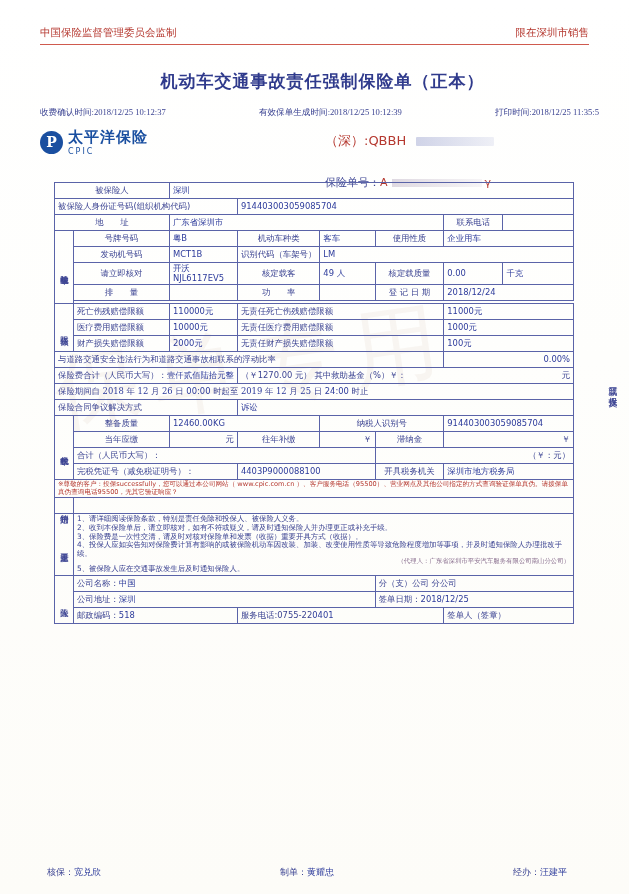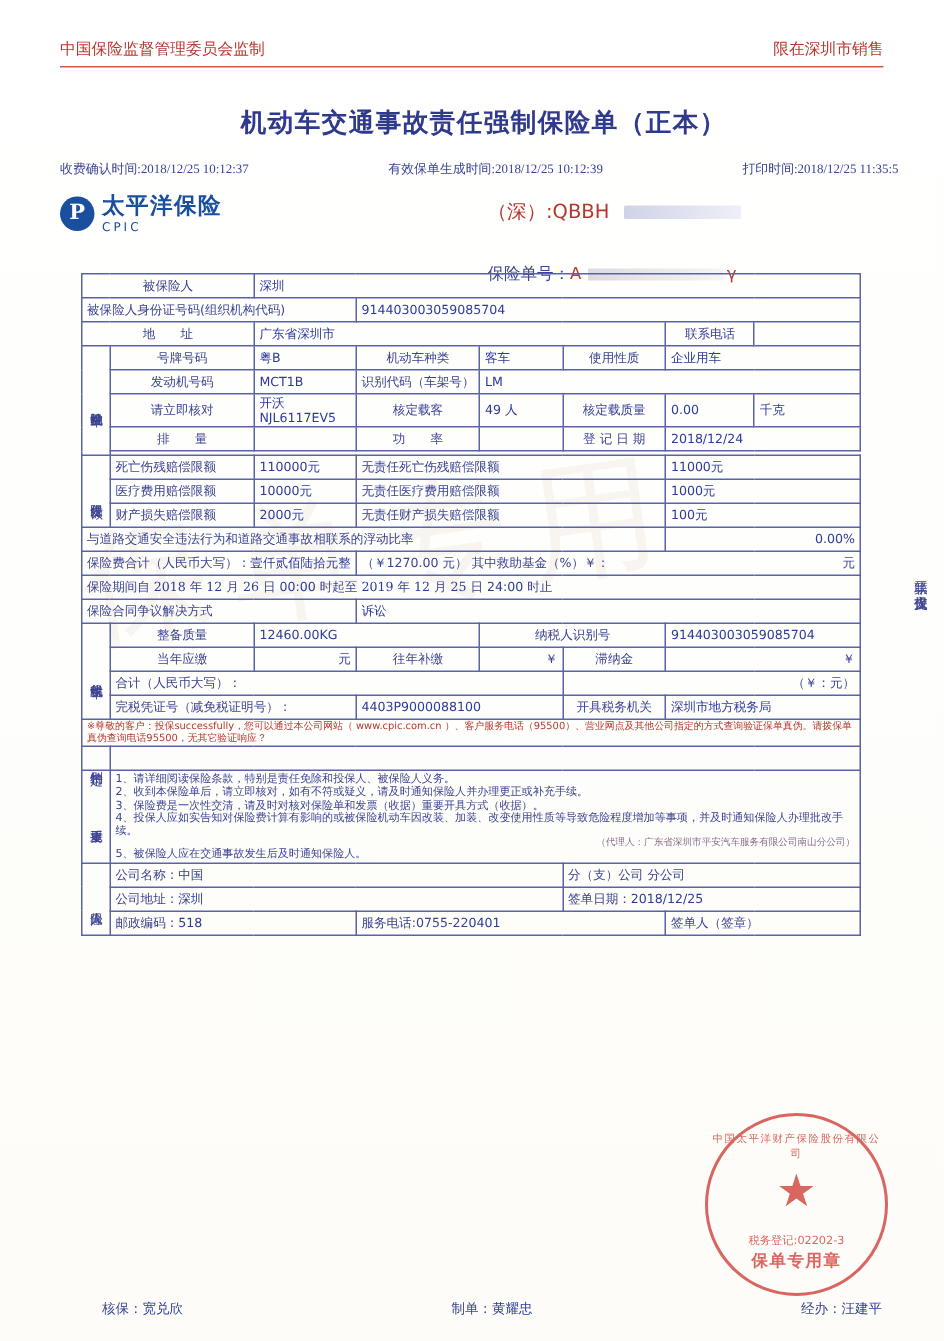--- a/index.html
+++ b/index.html
@@ -140,21 +140,21 @@
   }
   .seal .txt-bot{
     position:absolute;left:0;right:0;bottom:30px;text-align:center;
     font-size:7.5px;color:#cf3b35;
   }
   .seal .txt-bar{
     position:absolute;left:8px;right:8px;bottom:14px;text-align:center;
     font-size:11px;color:#cf3b35;font-weight:bold;letter-spacing:1px;
   }
   .footer{
-    position:absolute;left:68px;top:866px;width:520px;
+    position:absolute;left:47px;top:866px;width:520px;
     display:flex;justify-content:space-between;
     font-size:9px;color:#3b4392;z-index:4;
   }
   .footer .hs{color:#2c3a9b;font-family:"DejaVu Serif",serif;}
 </style>
 </head>
 <body>
 
 <div class="page">
 
@@ -389,26 +389,20 @@
         <span>邮政编码：</span><span class="val">518</span>
       </td>
       <td colspan="3" class="lbl">
         <span>服务电话:0755-22</span><span class="val">0401</span>
       </td>
       <td colspan="2" class="lbl">签单人（签章）</td>
     </tr>
   </tbody>
     </table>
 
-  <div class="seal">
-    <div class="txt-top">中国太平洋财产保险股份有限公司</div>
-    <div class="star">★</div>
-    <div class="txt-bot">税务登记:02202-3</div>
-    <div class="txt-bar">保单专用章</div>
-  </div>
 
   <div class="footer">
     <div>
       <span>核保：</span><span class="hs">宽兑欣</span>
     </div>
     <div>
       <span>制单：</span><span class="hs">黄耀忠</span>
     </div>
     <div>
       <span>经办：</span><span class="hs">汪建平</span>

